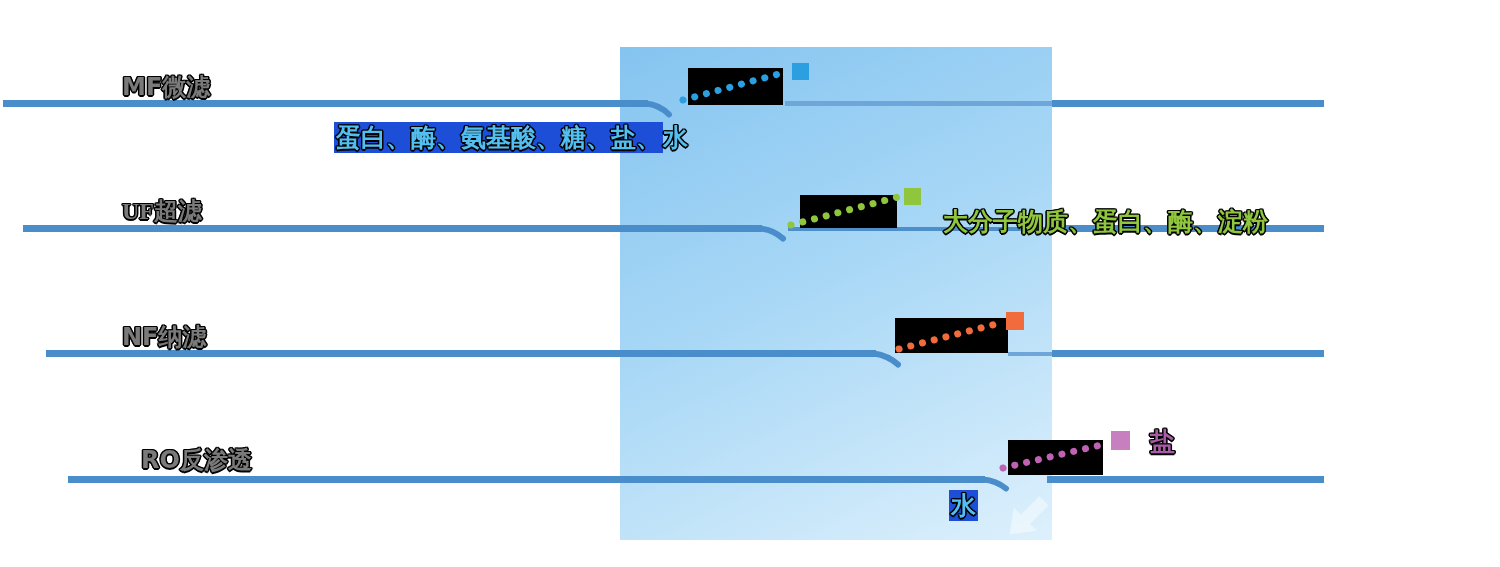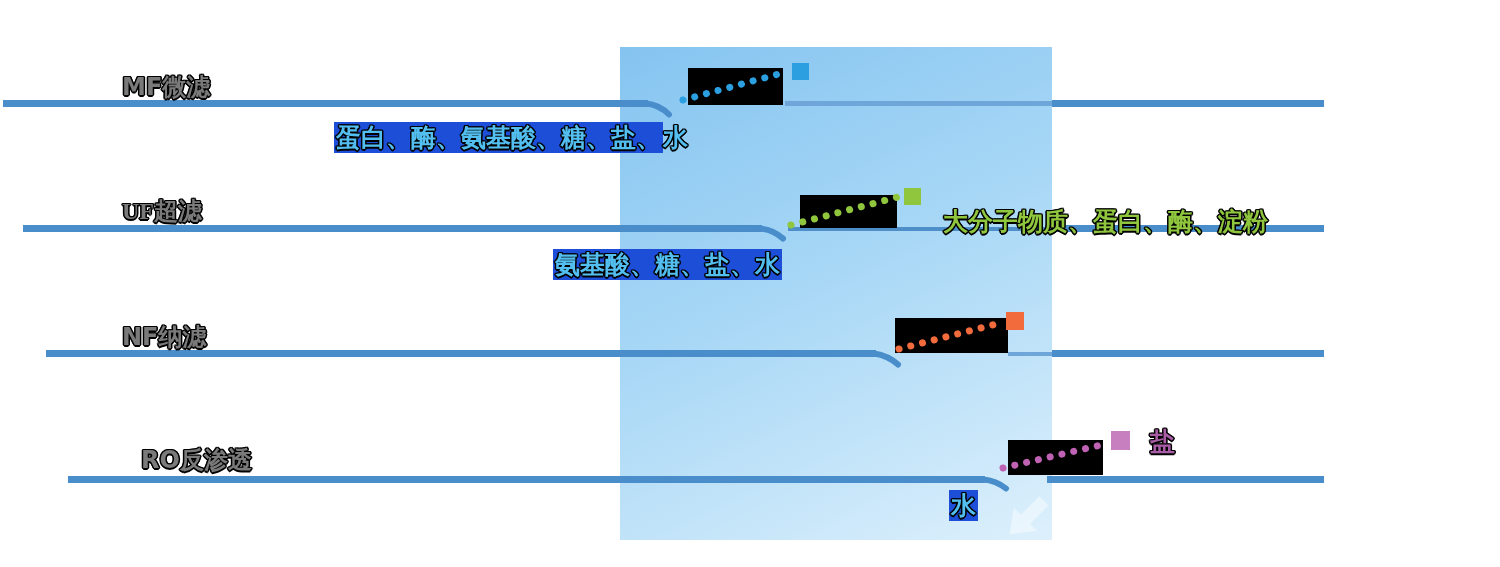--- a/index.html
+++ b/index.html
@@ -85,18 +85,17 @@
   <div class="txt label" style="left:122px;top:72px;">MF微滤</div>
   <div class="txt label" style="left:122px;top:196px;font-family:Liberation Serif, serif;">UF超滤</div>
   <div class="txt label" style="left:122px;top:322px;">NF纳滤</div>
   <div class="txt label" style="left:121px;top:445px;padding-left:20px;">RO反渗透</div>
 
   <div class="txt retained-uf" style="left:943px;top:183px;margin-top:24px;">大分子物质、蛋白、酶、淀粉</div>
   <div class="txt retained-ro" style="left:1150px;top:427px;">盐</div>
 
   <div class="txt lightblue" style="left:334px;top:123px;"><span class="hl">蛋白、酶、氨基酸、糖、盐、</span><span>水</span></div>
 
-  <div class="txt lightblue" style="left:553px;top:250px;"><span class="hl">氨基酸、糖、盐、水</span><span></span></div>
 
 
   <div class="txt lightblue" style="left:949px;top:491px;"><span class="hl">水</span><span></span></div>
 
 </div>
 
 </body></html>

